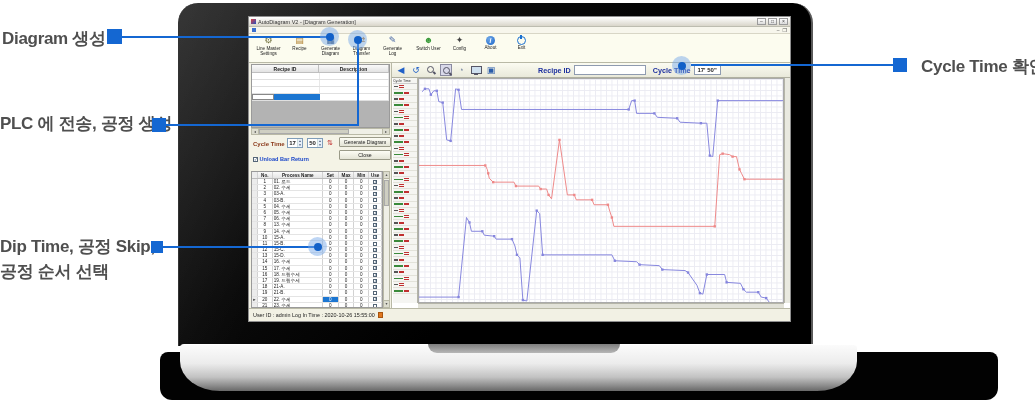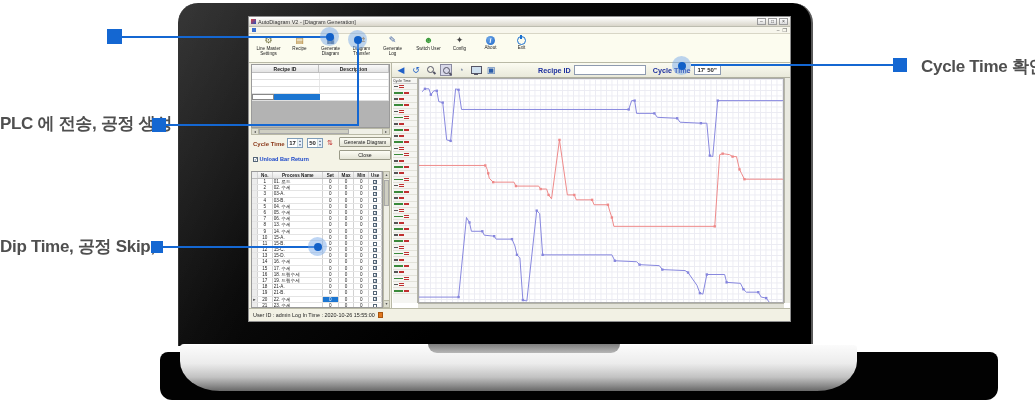--- a/index.html
+++ b/index.html
@@ -666,32 +666,34 @@
       <div class="plot-vscroll"></div>
       <div class="plot-hscroll"></div>
     </div>
 
     <div class="statusbar">
       <span class="st-text">User ID : admin   Log In Time : 2020-10-26 15:55:00</span>
       <span class="st-ico"></span>
     </div>
   </div>
 
+  <div class="ann" style="left:2px;top:27px">Diagram 생성</div>
   <div class="ann-sq" style="left:107px;top:29px;width:15px;height:15px"></div>
   <div class="ann-line" style="left:122px;top:36px;width:208px"></div>
   <div class="halo" style="left:320px;top:27px"></div>
 
   <div class="ann" style="left:0;top:112px">PLC 에 전송, 공정 생성</div>
   <div class="ann-sq" style="left:152px;top:118px;width:14px;height:14px"></div>
   <div class="ann-line" style="left:166px;top:124px;width:193px"></div>
   <div class="ann-vline" style="left:357px;top:40px;height:86px"></div>
   <div class="halo" style="left:348px;top:30px"></div>
 
   <div class="ann" style="left:0;top:234px;line-height:25px">
     <span>Dip Time, 공정 Skip,</span><br>
+    <span>공정 순서 선택</span>
   </div>
   <div class="ann-sq" style="left:151px;top:241px;width:12px;height:12px"></div>
   <div class="ann-line" style="left:163px;top:246px;width:155px"></div>
   <div class="halo" style="left:308px;top:237px"></div>
 
   <div class="halo" style="left:672px;top:56px"></div>
   <div class="ann-line" style="left:691px;top:64px;width:202px"></div>
   <div class="ann-sq" style="left:893px;top:58px;width:14px;height:14px"></div>
   <div class="ann" style="left:921px;top:55px">Cycle Time 확인</div>
 </div>

